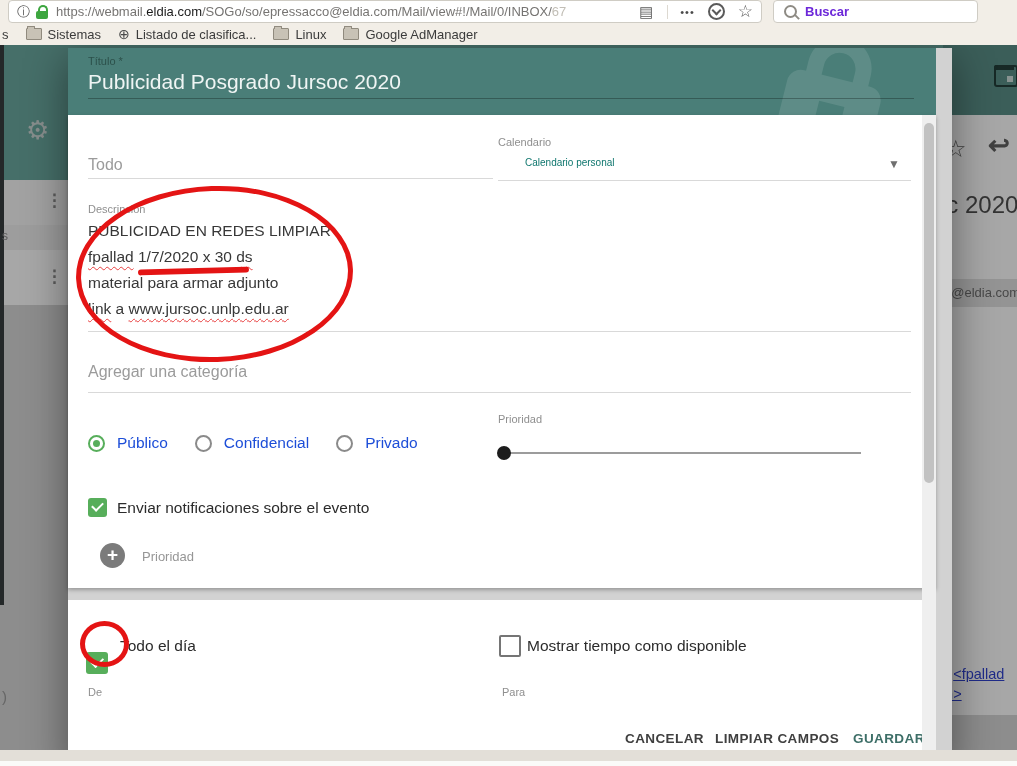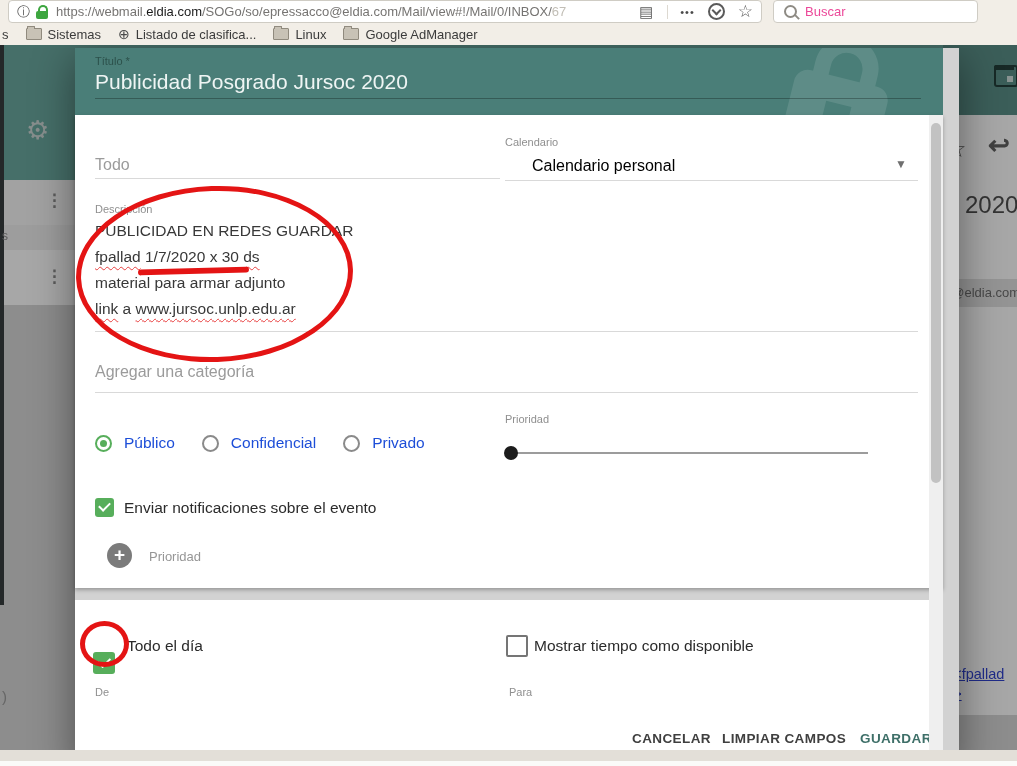--- a/index.html
+++ b/index.html
@@ -31,29 +31,29 @@
   .folder-ico{display:inline-block;position:relative;width:14px;height:10px;background:#C8C2B6;
     border:1px solid #908A7E;border-radius:1px;}
   .folder-ico::before{content:'';position:absolute;left:0px;top:-3px;width:6px;height:2px;
     background:#C8C2B6;border:1px solid #908A7E;border-bottom:none;border-radius:1px 1px 0 0;}
   .globe-ico{font-size:14px;color:#4A4A4A;line-height:14px;}
   
   #viewport{position:absolute;left:0;top:45px;width:1017px;height:721px;overflow:hidden;background:#D6D6D6;}
   #overlay{position:absolute;left:0;top:0;width:1017px;height:721px;background:rgba(10,12,12,0.36);z-index:2;}
   .bgel{position:absolute;z-index:1;}
   
-  #dialog{position:absolute;left:75px;top:3px;width:884px;height:718px;background:#D2D2D2;
+  #dialog{position:absolute;left:68px;top:3px;width:884px;height:718px;background:#D2D2D2;
     box-shadow:0 10px 40px rgba(0,0,0,0.45);z-index:4;}
   #dlg-header{position:absolute;left:0;top:0;width:868px;height:67px;
     background:var(--header-teal,#4A7E78);overflow:hidden;}
   .card{position:absolute;left:0;width:868px;background:#FFFFFF;}
   .lbl-sm{font-size:11px;color:#8F8F8F;white-space:nowrap;}
   .lbl-sm-dark{font-size:11px;color:#2C514B;white-space:nowrap;}
   .ph{font-size:16px;color:#9B9B9B;white-space:nowrap;}
-  .val{font-size:16px;color:#000000;white-space:nowrap;}
+  .val{font-size:10px;color:#0f766e;white-space:nowrap;}
   .hline{height:1px;background:#D9D9D9;}
   .squiggle{text-decoration:underline;text-decoration-style:wavy;
     text-decoration-color:#E84040;text-decoration-thickness:1px;text-underline-offset:4px;}
   #desc-lines{font-size:15.5px;color:#383838;line-height:26px;white-space:nowrap;}
   .radio-row{display:flex;align-items:center;}
   .radio-opt{display:flex;align-items:center;margin-right:27px;}
   .radio{position:relative;width:17px;height:17px;border:2px solid #8A8A8A;border-radius:50%;
     margin-right:12px;background:#fff;box-sizing:border-box;}
   .radio.sel{border-color:var(--accent-green,#57AE5B);}
   .radio.sel::after{content:'';position:absolute;left:3px;top:3px;width:7px;height:7px;border-radius:50%;
@@ -82,21 +82,21 @@
       <span class="lock-ico"></span>
       <span class="urltext" style="flex:1;"><span class="url-gray">https://webmail.</span><span class="url-dark">eldia.com</span><span class="url-gray">/SOGo/so/epressacco@eldia.com/Mail/view#!/Mail/0/INBOX/</span><span class="url-fade">67</span></span>
       <span class="mini-ico" style="margin-right:14px;">▤</span>
       <span style="width:1px;height:14px;background:#DDD9D1;margin-right:12px;"></span>
       <span style="font-size:11px;color:#4A4A4A;letter-spacing:1px;margin-right:13px;">•••</span>
       <span class="pocket" style="margin-right:13px;"></span>
       <span class="mini-ico" style="font-size:17px;margin-right:8px;">☆</span>
     </div>
     <div class="searchbar">
       <span class="mag"></span>
-      <span style="font-size:13px;color:#ec4899;">Buscar</span>
+      <span style="font-size:13px;color:#6d28d9;font-weight:bold;">Buscar</span>
     </div>
     <div id="bookmarks">
         <div class="bm">
           <span>s</span>
         </div>
         <div class="bm">
           <span class="folder-ico"></span>
           <span>Sistemas</span>
         </div>
         <div class="bm">
@@ -162,21 +162,21 @@
       <div class="ph abs" style="left:20px;top:108px;">Todo</div>
       <div class="hline abs" style="left:20px;top:130px;width:405px;"></div>
 
       <div class="lbl-sm abs" style="left:430px;top:88px;">Calendario</div>
       <div class="val abs" style="left:457px;top:109px;">Calendario personal</div>
       <div class="abs" style="left:820px;top:109px;font-size:12px;color:#6F6F6F;">▼</div>
       <div class="hline abs" style="left:430px;top:132px;width:413px;"></div>
 
       <div class="lbl-sm abs" style="left:20px;top:155px;">Descripción</div>
       <div id="desc-lines" class="abs" style="left:20px;top:170px;">
-          <div><span>PUBLICIDAD EN REDES GUARDAR</span></div>
+          <div><span>PUBLICIDAD EN REDES LIMPIAR</span></div>
           <div><span class="squiggle">fpallad</span><span> 1/7/2020 x 30 </span><span class="squiggle">ds</span></div>
           <div><span>material para armar adjunto</span></div>
           <div><span class="squiggle">link</span><span> a </span><span class="squiggle">www.jursoc.unlp.edu.ar</span></div>
         </div>
       <div class="hline abs" style="left:20px;top:283px;width:823px;"></div>
 
       <div class="ph abs" style="left:20px;top:315px;">Agregar una categoría</div>
       <div class="hline abs" style="left:20px;top:344px;width:823px;"></div>
 
       <div class="radio-row abs" style="left:20px;top:386px;">

